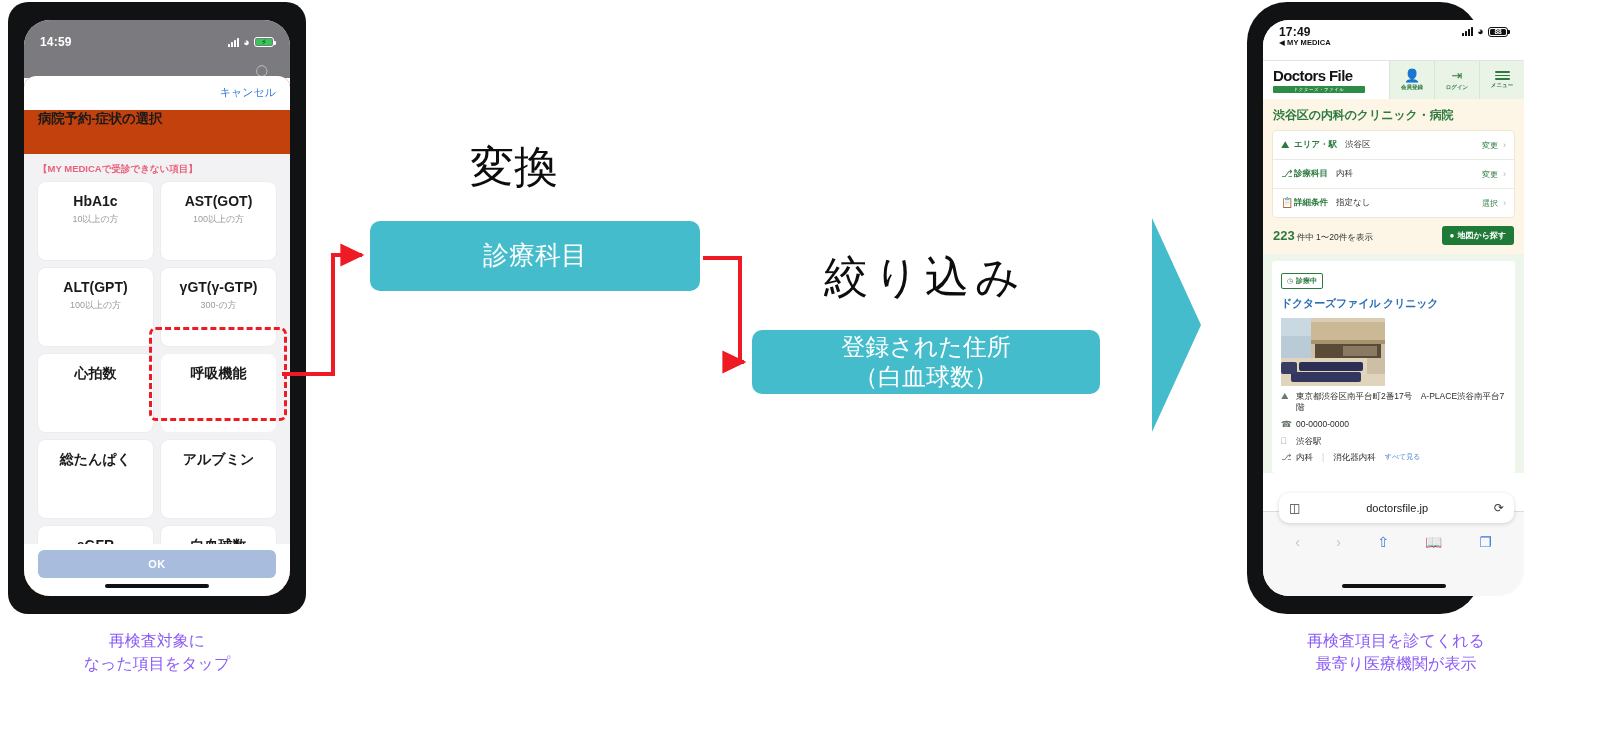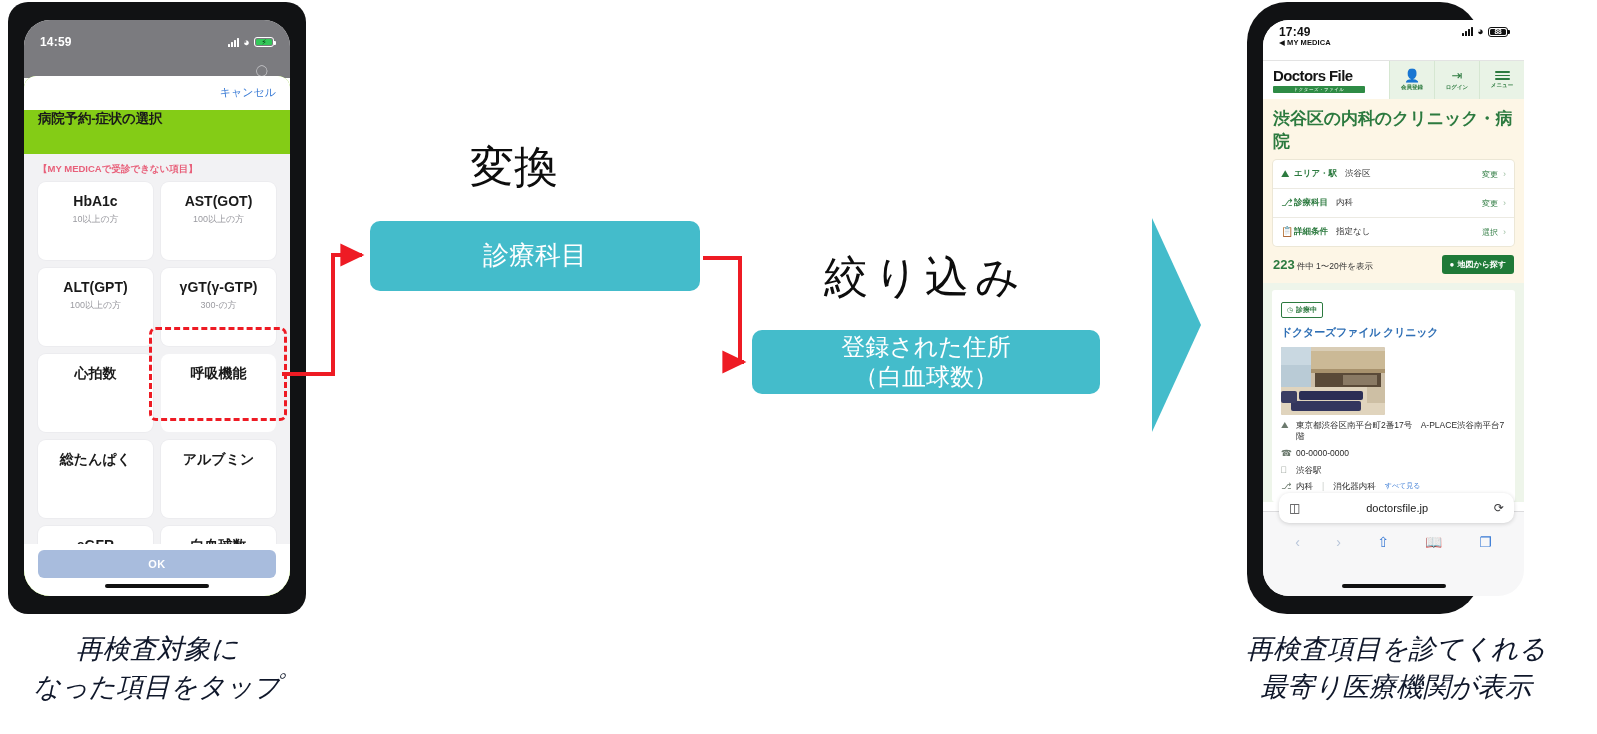--- a/index.html
+++ b/index.html
@@ -44,21 +44,21 @@
 
   
   #left-status{height:44px;background:#7b7b7f;color:#fff;position:relative;}
   #left-status .batt .fill{background:#34c759;left:1px;right:1px;}
   #left-status .bolt{position:absolute;inset:0;display:flex;align-items:center;
     justify-content:center;font-size:8px;color:#0b3f16;font-weight:900;}
   .backdrop-peek{position:absolute;left:0;right:0;top:44px;height:14px;background:#7b7b7f;}
   .peek-glyph{position:absolute;right:22px;top:44px;font-size:11px;color:#c9c9cc;}
 
   
-  .sheet{position:absolute;left:0;right:0;top:56px;bottom:0;background:#84cc16;
+  .sheet{position:absolute;left:0;right:0;top:56px;bottom:0;background:#c2410c;
     border-radius:12px 12px 0 0;overflow:hidden;}
   .sheet-topbar{height:34px;position:relative;background:#fff;}
   .cancel-link{position:absolute;right:14px;top:9px;font-size:11px;color:#3a7bd5;}
   .sheet-title{padding:0 14px;font-size:13.5px;font-weight:700;color:#1a1a1a;
     letter-spacing:-.2px;}
   .sheet-body{position:absolute;left:0;right:0;top:78px;bottom:52px;background:#f2f2f4;
     padding:0 0 0 0;overflow:hidden;}
   .warn-note{padding:9px 14px 6px;font-size:9.5px;color:#e8607a;font-weight:600;}
   .grid{display:grid;grid-template-columns:1fr 1fr;gap:8px;padding:0 14px;}
   .item-card{background:#fff;border-radius:8px;height:78px;box-sizing:border-box;
@@ -86,21 +86,21 @@
     display:flex;align-items:center;justify-content:center;}
   .brand .logo-ul span{font-size:4.5px;color:#fff;letter-spacing:.5px;}
   .hdr-btn{width:44px;background:#e9f3e6;display:flex;flex-direction:column;align-items:center;
     justify-content:center;gap:2px;border-left:1px solid #d6e7d2;color:#2c7a3f;}
   .hdr-btn .glyph{font-size:13px;line-height:1;}
   .hdr-btn .lbl{font-size:5.5px;font-weight:700;}
   .hb-lines{width:15px;display:flex;flex-direction:column;gap:2.2px;}
   .hb-lines i{height:1.6px;background:#2c7a3f;border-radius:1px;display:block;}
 
   .page-band{background:#fdf6e6;padding:8px 10px 9px;}
-  .page-h1{font-size:17px;font-weight:700;color:#2c7a3f;letter-spacing:-.1px;font-family:Liberation Mono, monospace;}
+  .page-h1{font-size:12px;font-weight:700;color:#2c7a3f;letter-spacing:-.1px;font-family:Liberation Mono, monospace;}
   .filter-card{margin-top:7px;background:#fff;border-radius:4px;overflow:hidden;
     box-shadow:0 0 0 1px #ece7d6;}
   .filter-row{display:flex;align-items:center;height:28px;padding:0 8px;
     border-bottom:1px solid #eceae2;font-size:8.5px;}
   .filter-row:last-child{border-bottom:none;}
   .f-ico{width:13px;color:#2c7a3f;font-size:10px;line-height:1;}
   .f-label{font-weight:700;color:#2c7a3f;margin-right:8px;}
   .f-value{color:#333;flex:1;}
   .f-action{color:#2c7a3f;font-size:8px;margin-left:16px;}
   .f-chev{color:#9fc0a4;margin-left:5px;font-size:9px;}
@@ -135,21 +135,21 @@
     justify-content:space-around;padding:0 14px;color:#3a7bd5;font-size:14px;}
   .tabbar .dim{color:#b9c6da;}
 
   
   .flow-label{position:absolute;font-family:"Liberation Serif","DejaVu Serif",serif;
     color:#0d0d0d;white-space:nowrap;}
   .teal-box{position:absolute;background:#44bccb;border-radius:10px;color:#fff;
     display:flex;align-items:center;justify-content:center;text-align:center;
     font-family:"Liberation Serif","DejaVu Serif",serif;line-height:1.25;}
   .caption{position:absolute;text-align:center;font-family:"Liberation Serif","DejaVu Serif",serif;
-    font-size:27px;line-height:1.42;color:#0f172a;white-space:pre-line;font-style:italic;}
+    font-size:16px;line-height:1.42;color:#8b5cf6;white-space:pre-line;}
   svg.overlay{position:absolute;left:0;top:0;width:1597px;height:734px;pointer-events:none;}
 </style>
 </head>
 <body>
 
 <div class="stage">
 
   <div class="phone" id="phone-left">
     <div class="phone-screen">
 

